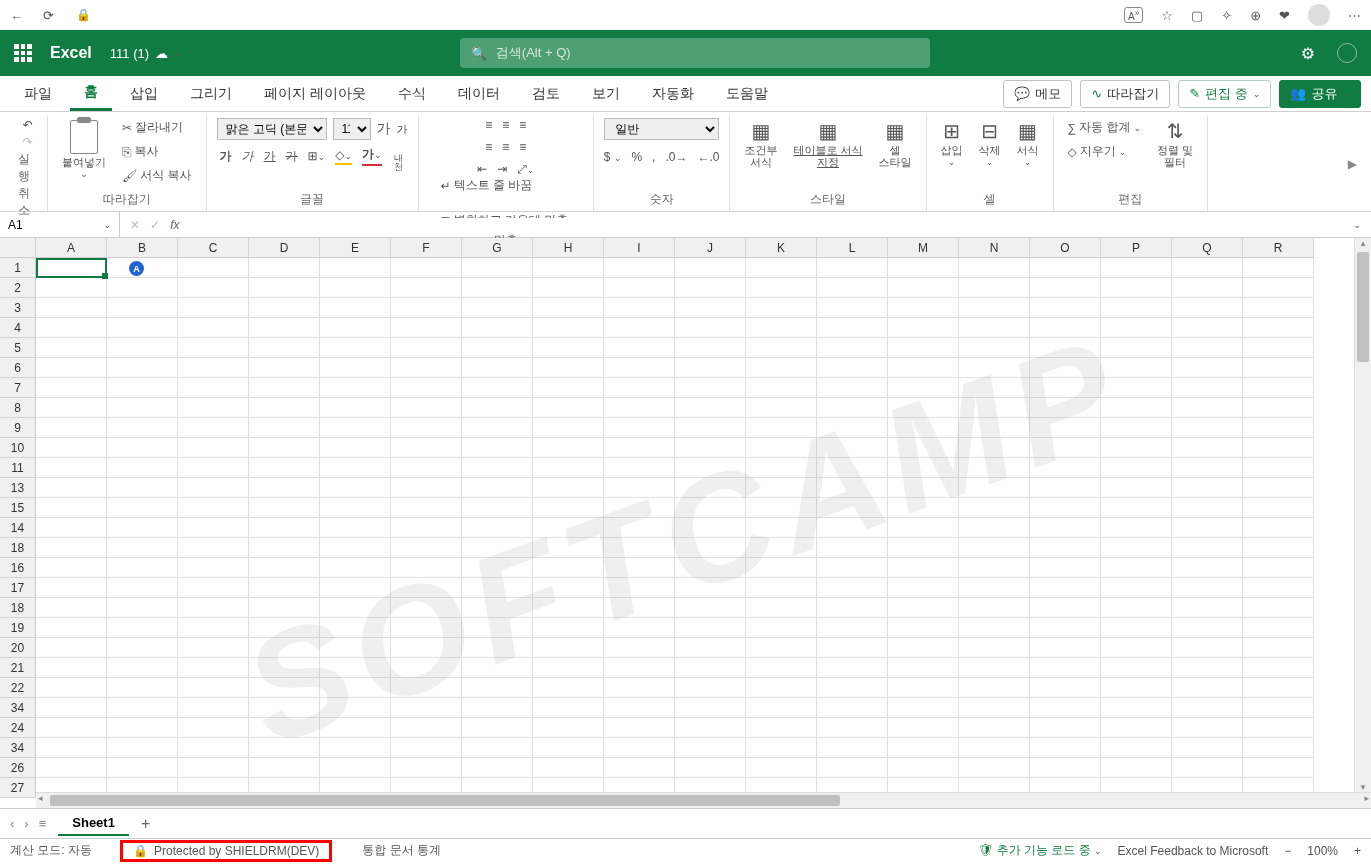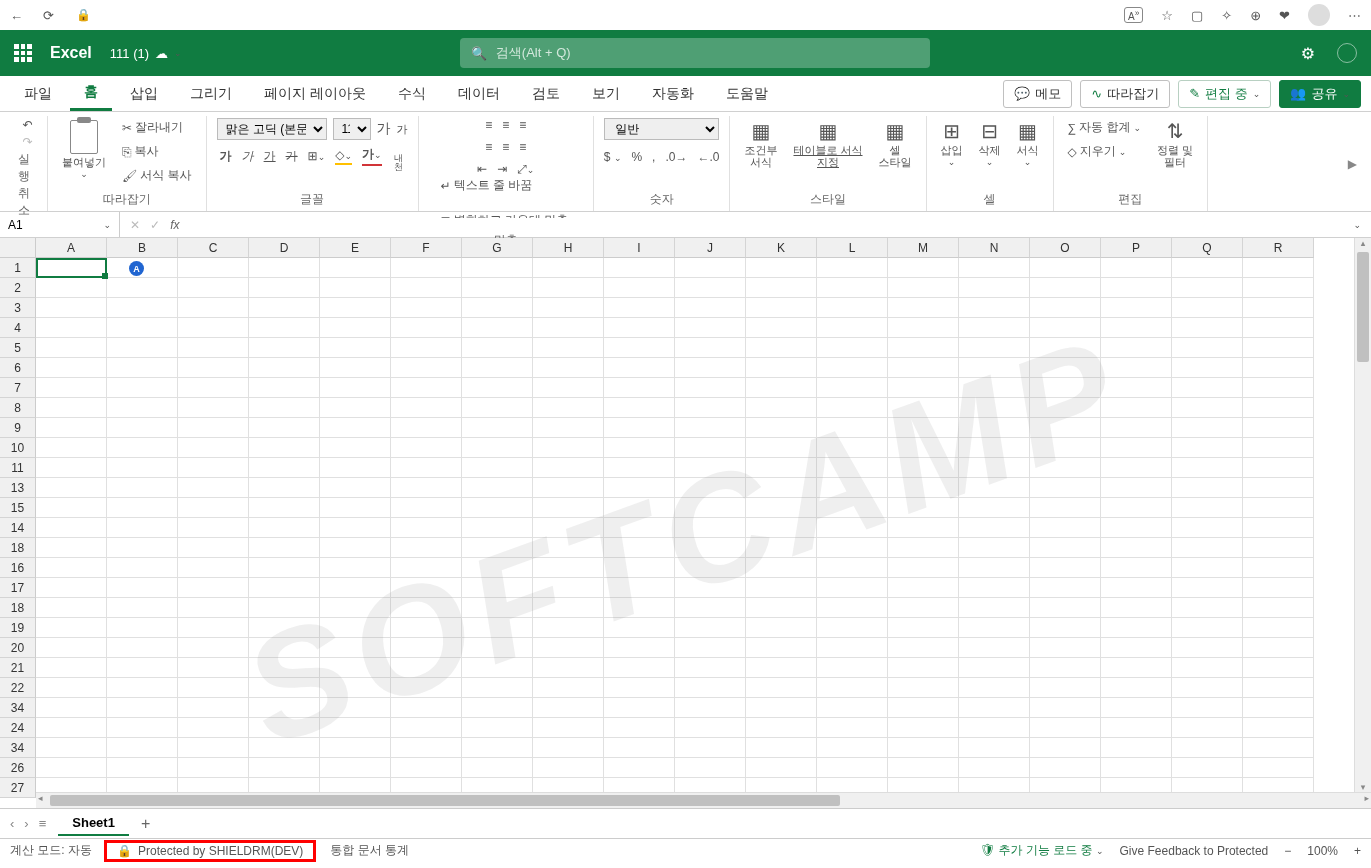--- a/index.html
+++ b/index.html
@@ -73,21 +73,21 @@
 
 .h-scroll { height: 16px; background: #f0f0f0; border-top:1px solid #ddd; margin-left:36px; position:relative;}
 .h-scroll .thumb { position:absolute; left:14px; top:2px; bottom:2px; width:790px; background:#c0c0c0; border-radius:2px;}
 
 
 .sheet-tabs { height: 30px; border-top: 1px solid #ccc; display: flex; align-items: center; padding: 0 10px; gap: 12px; font-size: 13px; }
 .sheet-tab { padding: 4px 14px; border-bottom: 2px solid #107c41; font-weight:600;}
 .sheet-nav { color:#888; display:flex; gap:10px;}
 
 
-.status-bar { height: 24px; border-top: 1px solid #ccc; display: flex; align-items: center; padding: 0 10px; font-size: 12px; color: #555; gap: 14px; }
+.status-bar { height: 24px; border-top: 1px solid #ccc; display: flex; align-items: center; padding: 0 10px; font-size: 12px; color: #555; gap: 30px; }
 .protected-badge { border: 3px solid #ff0000; padding: 1px 10px; display:flex; align-items:center; gap:6px; font-size:12px; margin-left:-2px;}
 .status-right { margin-left: auto; display: flex; align-items:center; gap: 16px; }
 .shield-green { color:#107c41;}
 
 
 .chev { font-size:9px; color:#555;}
 .und-red { border-bottom:2px solid #d13438; padding-bottom:1px;}
 .und-yel { border-bottom:2px solid #ffc000; padding-bottom:1px;}
 </style>
 </head>
@@ -960,18 +960,18 @@
 
 <div class="status-bar">
   <span>계산 모드: 자동</span>
   <div class="protected-badge">
     <span>🔒</span>
     <span>Protected by SHIELDRM(DEV)</span>
   </div>
   <span>통합 문서 통계</span>
   <div class="status-right">
     <span class="shield-green">🛡 <span>추가 기능 로드 중</span> <span class="chev">⌄</span></span>
-    <span>Give Feedback to Protected</span>
+    <span>Excel Feedback to Microsoft</span>
     <span>−</span>
     <span>100%</span>
     <span>+</span>
   </div>
 </div>
 
 </body></html>

